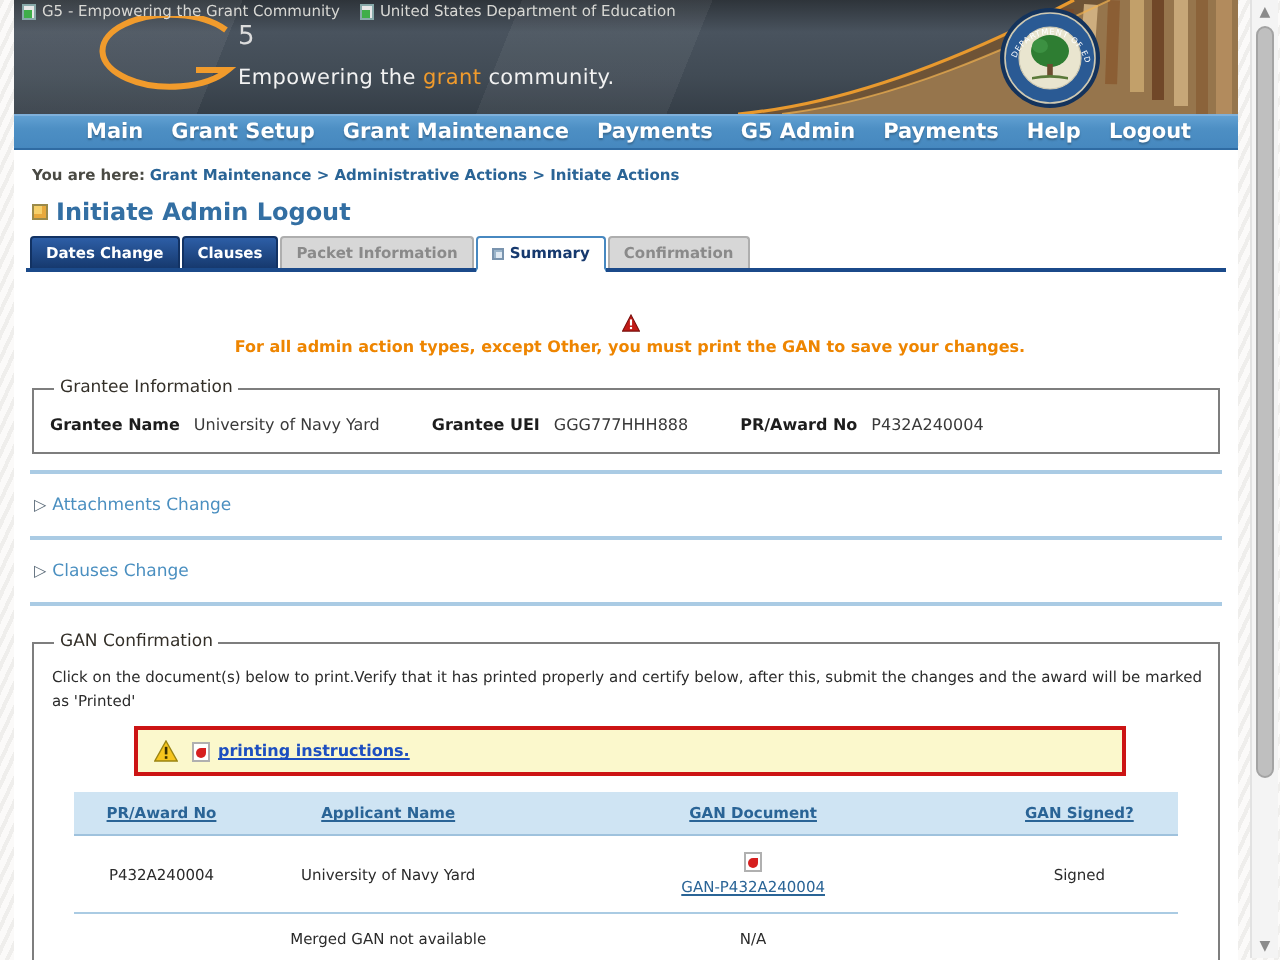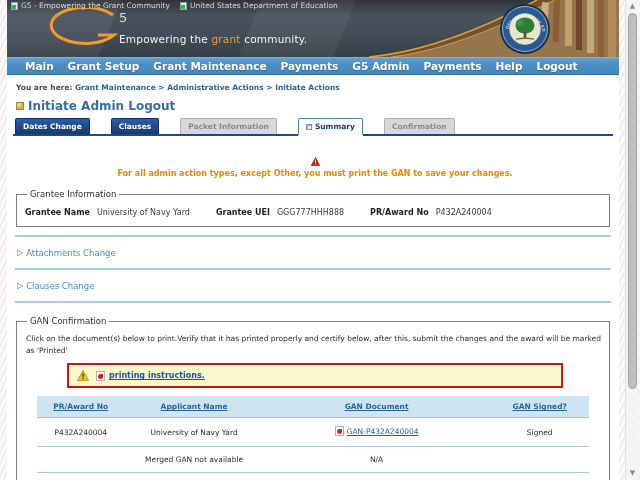--- a/index.html
+++ b/index.html
@@ -23,36 +23,36 @@
   .win-icon { width:7px; height:8px; background:#e8e8e8; border:1px solid #8aa; position:relative; }
   .win-icon:after { content:""; position:absolute; left:0; top:2px; width:4px; height:4px; background:#3fae49; }
   .g-logo { position:absolute; left:28px; top:8px; z-index:2; }
   .tagline { position:absolute; left:112px; top:33px; font-size:10.5px; color:#f2f2f2; letter-spacing:0.2px; z-index:3; }
   .tagline .hl { color:#f19b2c; }
   .swoosh { position:absolute; right:0; top:0; z-index:1; }
   .seal { position:absolute; left:492px; top:3px; z-index:4; }
 
   
   .navbar {
-    height:18px; display:flex; align-items:center; gap:14px; padding-left:18px;
+    height:18px; display:flex; align-items:center; gap:14px; padding-left:36px;
     background:linear-gradient(to bottom, #61a0d2 0, #4d8fc4 40%, #4688bf 100%);
     border-top:1px solid #7fb0da; border-bottom:1px solid #2f6ba3;
   }
   .nav-item { font-size:10.5px; font-weight:bold; color:#fff; cursor:pointer; text-shadow:0 1px 1px rgba(0,0,0,0.25); white-space:nowrap; }
 
   
   .content { padding:8px 6px 0 6px; background:#fff; }
   .breadcrumb { font-size:7.5px; margin-left:3px; }
   .breadcrumb .bc-label { color:#4a4a44; font-weight:bold; }
   .breadcrumb .bc-path { color:#2a6496; font-weight:bold; }
   .page-title { margin:7px 0 0 3px; display:flex; align-items:center; gap:4px; }
   .pt-icon { width:8px; height:8px; background:#f6d06a; border:1px solid #9a8a4a; box-shadow:inset -2px -2px 0 #e8a93c; }
   .page-title span { font-size:12px; font-weight:bold; color:#336fa3; }
 
-  .tabs { display:flex; gap:21px; margin-top:5px; padding-left:2px; border-bottom:2px solid #1b4a8a; }
+  .tabs { display:flex; gap:1px; margin-top:5px; padding-left:2px; border-bottom:2px solid #1b4a8a; }
   .tab { font-size:7.5px; font-weight:bold; padding:3px 7px 3px; border-radius:2px 2px 0 0; white-space:nowrap; cursor:pointer; }
   .tab.done { background:linear-gradient(#2d5ea6, #16396e); color:#fff; border:1px solid #123263; border-bottom:none; }
   .tab.disabled { background:#d7d7d7; color:#8a8a8a; border:1px solid #aeaeae; border-bottom:none; cursor:default; }
   .tab.active { background:#fff; color:#16396e; border:1px solid #4788c0; border-bottom:2px solid #fff; margin-bottom:-2px; display:flex; align-items:center; gap:3px; }
   .tab-icon { width:6px; height:6px; border:1px solid #7a94ae; background:#dfe9f2; box-shadow:inset 1px 1px 0 #9ab4ca; }
 
   .warning { margin:21px 0 0 4px; display:flex; align-items:center; gap:3px;flex-direction:column; }
   .warning span { font-size:8px; font-weight:bold; color:#ee8500; }
 
   fieldset { border:1px solid #7e7e7e; margin:11px 3px 0 3px; padding:3px 8px 9px; }
@@ -79,21 +79,21 @@
   .pdf-ic { display:inline-block; width:9px; height:10px; background:#fff; border:1px solid #b0b0b0; position:relative; vertical-align:middle; }
   .pdf-ic:after { content:""; position:absolute; left:1px; top:2px; width:5px; height:5px; background:#d61f1f; border-radius:50% 0 50% 50%; }
 
   table.gan { width:96%; margin:8px auto 0; border-collapse:collapse; font-size:7.5px; }
   table.gan th {
     background:#cfe4f3; color:#2a6496; font-weight:bold; text-decoration:underline;
     padding:6px 2px; text-align:center; cursor:pointer; border-bottom:1px solid #9fc2dd;
   }
   table.gan td { padding:8px 2px; text-align:center; color:#2b2b2b; border-bottom:1px solid #aacbe3; }
   table.gan td a { color:#2a6496; text-decoration:underline; cursor:pointer; }
-  .doc-cell { display:inline-flex; align-items:center; gap:3px; }
+  .doc-cell { display:inline-flex; align-items:center; gap:3px;flex-direction:column; }
 
   
   .scrollbar { position:absolute; top:0; right:1px; width:14px; height:479px; background:#f4f4f4; border-left:1px solid #e2e2e2; }
   .sb-arrow { position:absolute; left:0; width:100%; text-align:center; font-size:7px; color:#8b8b8b; cursor:pointer; }
   .sb-up { top:2px; } .sb-down { bottom:2px; }
   .sb-thumb { position:absolute; top:13px; left:2px; width:9px; height:376px; background:#bfbfbf; border:1px solid #a3a3a3; border-radius:5px; cursor:grab; }
 </style>
 </head>
 <body>
 

